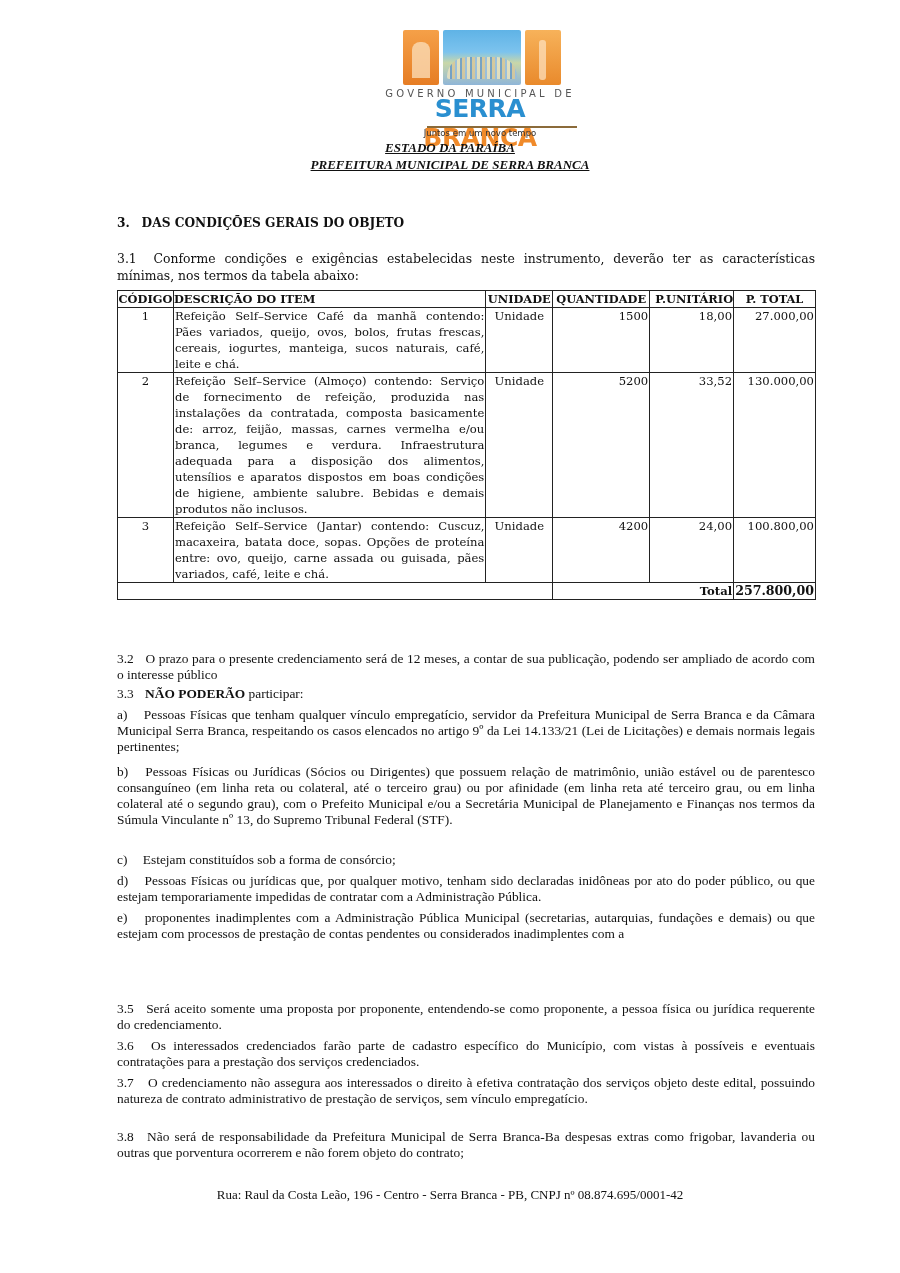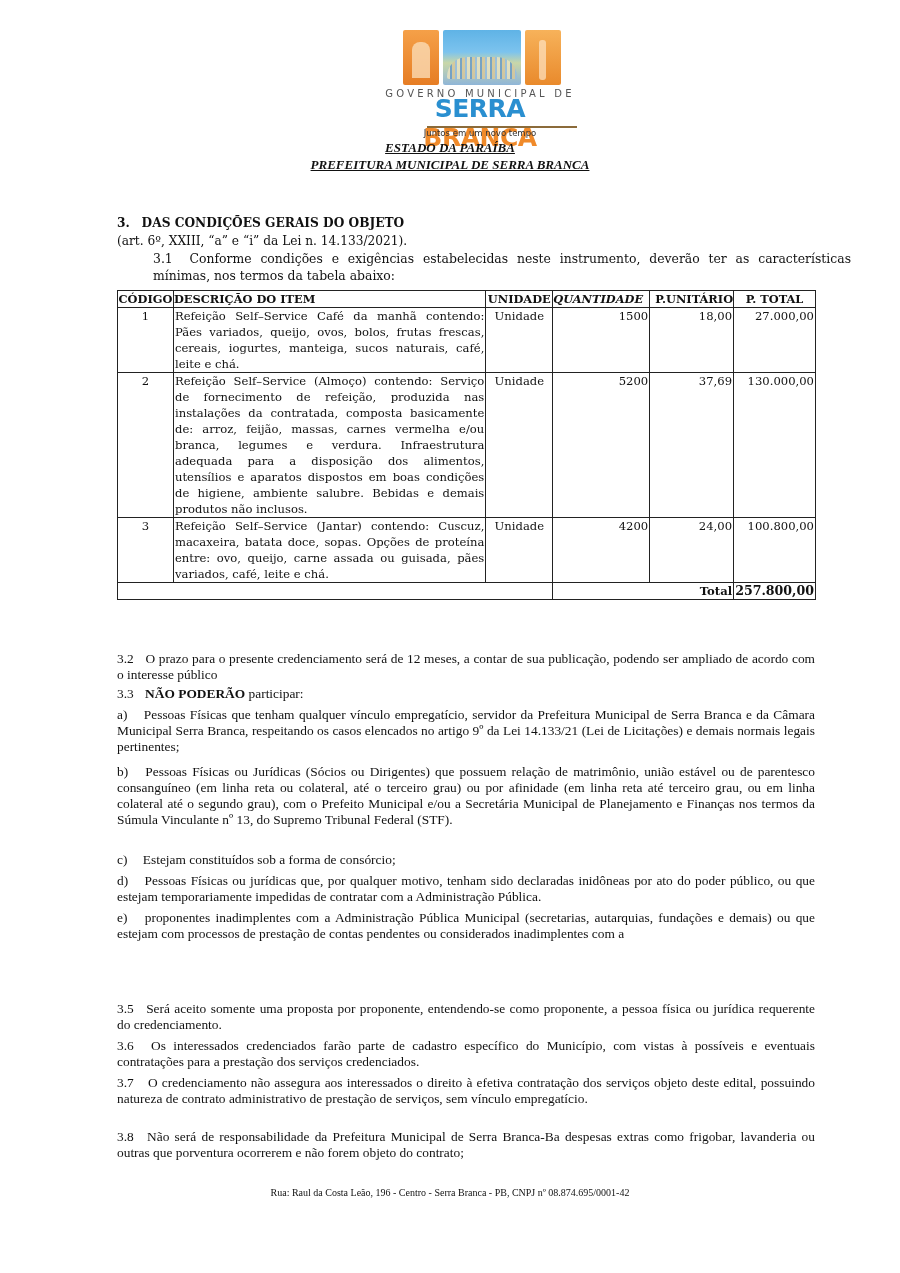--- a/index.html
+++ b/index.html
@@ -50,21 +50,21 @@
   .c-unit { width: 64px; text-align: center; }
   .c-qty { width: 94px; text-align: right; }
   .c-pu { width: 81px; text-align: right; }
   .c-pt { width: 77px; text-align: right; }
   .desc-text { display: block; text-align: justify; }
   .total-label { font-weight: bold; text-align: right; }
   .total-val { font-weight: bold; text-align: right; font-size: 12.6px; }
   .total-row td { height: 16px; }
 
   .footer { position: absolute; left: 0; width: 900px; top: 1187px; text-align: center;
-      font-family: "Liberation Serif", serif; font-size: 10px; color: #111; }
+      font-family: "Liberation Serif", serif; font-size: 13px; color: #111; }
 </style>
 </head>
 <body>
 
 <div class="page">
 
   <div class="logo">
     <div class="logo-tiles">
       <div class="tile tile-left">
           <div class="church"></div>
@@ -84,33 +84,32 @@
     <div class="brand-line"></div>
     <div class="tagline">Juntos em um novo tempo</div>
   </div>
   <div class="state">ESTADO DA PARAÍBA</div>
   <div class="prefeitura">PREFEITURA MUNICIPAL DE SERRA BRANCA</div>
 
   <div class="blk" style="top:215px;">
     <span class="sec-title">3.</span>
     <span class="sec-title" style="margin-left:8px;">DAS CONDIÇÕES GERAIS DO OBJETO</span>
   </div>
-  <div class="blk" style="top:233px;">(art. 6º, XXIII, “a” e “i” da Lei n. 14.133/2021).</div>
-  <div class="blk" style="top:250px; text-align:justify; text-align-last:left; font-size:12.4px; line-height:17px;margin-left:36px;">
+  <div class="blk" style="top:250px; text-align:justify; text-align-last:left; font-size:12.4px; line-height:17px;">
     <span class="num">3.1</span>
     <span>Conforme condições e exigências estabelecidas neste instrumento, deverão ter as características mínimas, nos termos da tabela abaixo:</span>
   </div>
 
   <table class="items">
     <thead>
       <tr>
         <th class="c-code">CÓDIGO</th>
         <th class="c-desc" style="text-align:center;">DESCRIÇÃO DO ITEM</th>
         <th class="c-unit">UNIDADE</th>
-        <th class="c-qty" style="text-align:left;font-style:italic;">QUANTIDADE</th>
+        <th class="c-qty" style="text-align:center;">QUANTIDADE</th>
         <th class="c-pu" style="">P.UNITÁRIO</th>
         <th class="c-pt" style="text-align:center;">P. TOTAL</th>
       </tr>
     </thead>
     <tbody>
       <tr>
         <td class="c-code">1</td>
         <td class="c-desc">
             <span class="desc-text">Refeição Self–Service Café da manhã contendo: Pães variados, queijo, ovos, bolos, frutas frescas, cereais, iogurtes, manteiga, sucos naturais, café, leite e chá.</span>
           </td>
@@ -119,21 +118,21 @@
         <td class="c-pu">18,00</td>
         <td class="c-pt">27.000,00</td>
       </tr>
       <tr>
         <td class="c-code">2</td>
         <td class="c-desc">
             <span class="desc-text">Refeição Self–Service (Almoço) contendo: Serviço de fornecimento de refeição, produzida nas instalações da contratada, composta basicamente de: arroz, feijão, massas, carnes vermelha e/ou branca, legumes e verdura. Infraestrutura adequada para a disposição dos alimentos, utensílios e aparatos dispostos em boas condições de higiene, ambiente salubre. Bebidas e demais produtos não inclusos.</span>
           </td>
         <td class="c-unit">Unidade</td>
         <td class="c-qty">5200</td>
-        <td class="c-pu">37,69</td>
+        <td class="c-pu">33,52</td>
         <td class="c-pt">130.000,00</td>
       </tr>
       <tr>
         <td class="c-code">3</td>
         <td class="c-desc">
             <span class="desc-text">Refeição Self–Service (Jantar) contendo: Cuscuz, macaxeira, batata doce, sopas. Opções de proteína entre: ovo, queijo, carne assada ou guisada, pães variados, café, leite e chá.</span>
           </td>
         <td class="c-unit">Unidade</td>
         <td class="c-qty">4200</td>
         <td class="c-pu">24,00</td>

